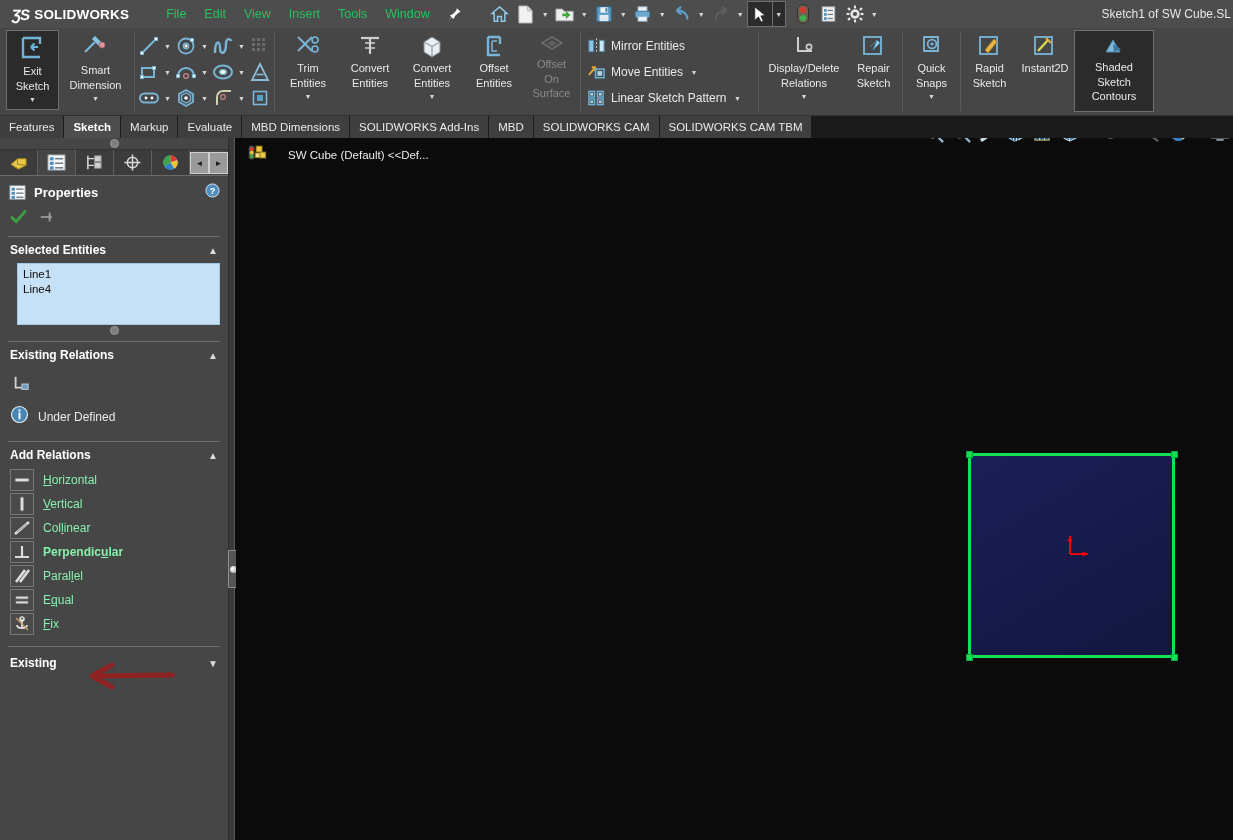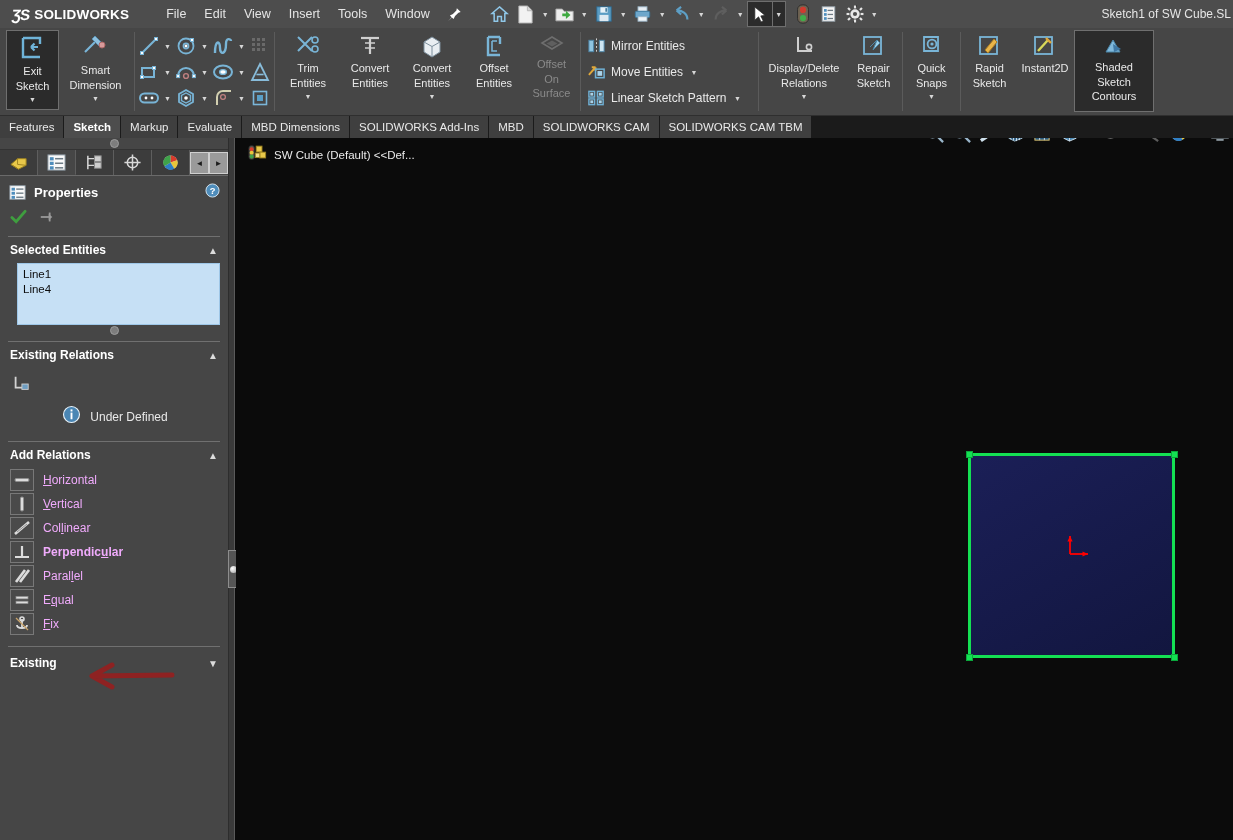--- a/index.html
+++ b/index.html
@@ -25,21 +25,21 @@
   .brand-mark {
     font-size: 15px; font-weight: bold; color: #ffffff;
     font-family: "Liberation Sans", sans-serif;
     letter-spacing: -1px; transform: skewX(-8deg);
   }
   .brand-text { font-size: 13.5px; color: #ffffff; letter-spacing: .2px; }
   .brand-text b { font-weight: bold; }
   .brand-text span { font-weight: bold; margin-top: 8px; }
   .menubar { display: flex; align-items: center; gap: 0px; margin-left: 18px; }
   .menubar .mi {
-    font-size: 12.5px; color: #e5e5e5; padding: 4px 9px; cursor: default;
+    font-size: 12.5px; color: #22c55e; padding: 4px 9px; cursor: default;
     white-space: nowrap;
   }
   .pin-icon {
     width: 20px; height: 20px; margin-left: 6px;
     display: flex; align-items: center; justify-content: center;
     color: #fff; font-size: 14px;
   }
   .qtoolbar { display: flex; align-items: center; margin-left: 22px; gap: 0px; }
   .qt-btn {
     width: 26px; height: 26px; display: flex; align-items: center; justify-content: center;
@@ -151,30 +151,30 @@
   .listgrip { display: flex; justify-content: center; margin-top: 1px; }
   .listgrip .gd { width: 9px; height: 9px; border-radius: 50%; background: #7d7d7d; border: 1px solid #9c9c9c; }
 
   .relrow { display: flex; align-items: flex-start; padding: 3px 8px 0 8px; gap: 6px; }
   .relicon { width: 26px; display: flex; justify-content: center; padding-top: 4px; }
   .listbox-white {
     flex: 1; height: 76px; background: #ffffff; border: 1px solid #b9b9b9;
     padding: 2px 5px; font-size: 11.5px; color: #111; line-height: 15px;
   }
 
-  .statusrow { display: flex; align-items: center; gap: 9px; padding: 12px 8px 10px 10px; justify-content: center; }
+  .statusrow { display: flex; align-items: center; gap: 9px; padding: 12px 8px 10px 10px; }
   .statusrow .st { font-size: 12px; color: #e9e9e9; }
 
   .relitem { display: flex; align-items: center; height: 24px; }
   .relitem .rbox {
     width: 24px; height: 22px; margin-left: 10px;
     border: 1px solid #787878; background: #4a4a4a;
     display: flex; align-items: center; justify-content: center;
   }
-  .relitem .rlbl { font-size: 12px; color: #f0abfc; margin-left: 9px; }
+  .relitem .rlbl { font-size: 12px; color: #86efac; margin-left: 9px; }
   .relitem .rlbl u { text-decoration: underline; }
   .relitem .rlbl.bold { font-weight: bold; }
 
   
   .arrow-anno { position: absolute; left: 72px; top: 658px; pointer-events: none; }
 
   
   .splitter {
     position: absolute; left: 229px; top: 138px; width: 6px; height: 702px;
     background: #3a3a3a; border-right: 1px solid #5a5a5a;
@@ -193,21 +193,21 @@
   .graphics {
     position: absolute; left: 236px; top: 138px; width: 997px; height: 702px;
     background: #0b0b0b; overflow: hidden;
   }
   .gtoolbar {
     position: absolute; right: 0px; top: -18px; display: flex; align-items: center;
   }
   .gt-btn { width: 27px; height: 26px; display: flex; align-items: center; justify-content: center; }
   .gt-caret { width: 14px; height: 26px; display: flex; align-items: center; justify-content: center; color: #c9c9c9; font-size: 7px; }
   .featree {
-    position: absolute; left: 12px; top: 6px; display: flex; align-items: center; gap: 6px;
+    position: absolute; left: 12px; top: 6px; display: flex; align-items: center; gap: 20px;
   }
   .featree .ftlbl { font-size: 11.5px; color: #eaeaea; white-space: nowrap; }
 
   .sketch-wrap { position: absolute; left: 731px; top: 314px; }
   .sq-face {
     position: absolute; left: 3px; top: 3px; width: 203px; height: 200px;
     background: linear-gradient(150deg, #1b1f57 0%, #161a4a 55%, #12163f 100%);
   }
   .sq-edge { position: absolute; background: #14e053; }
   .sq-pt {

